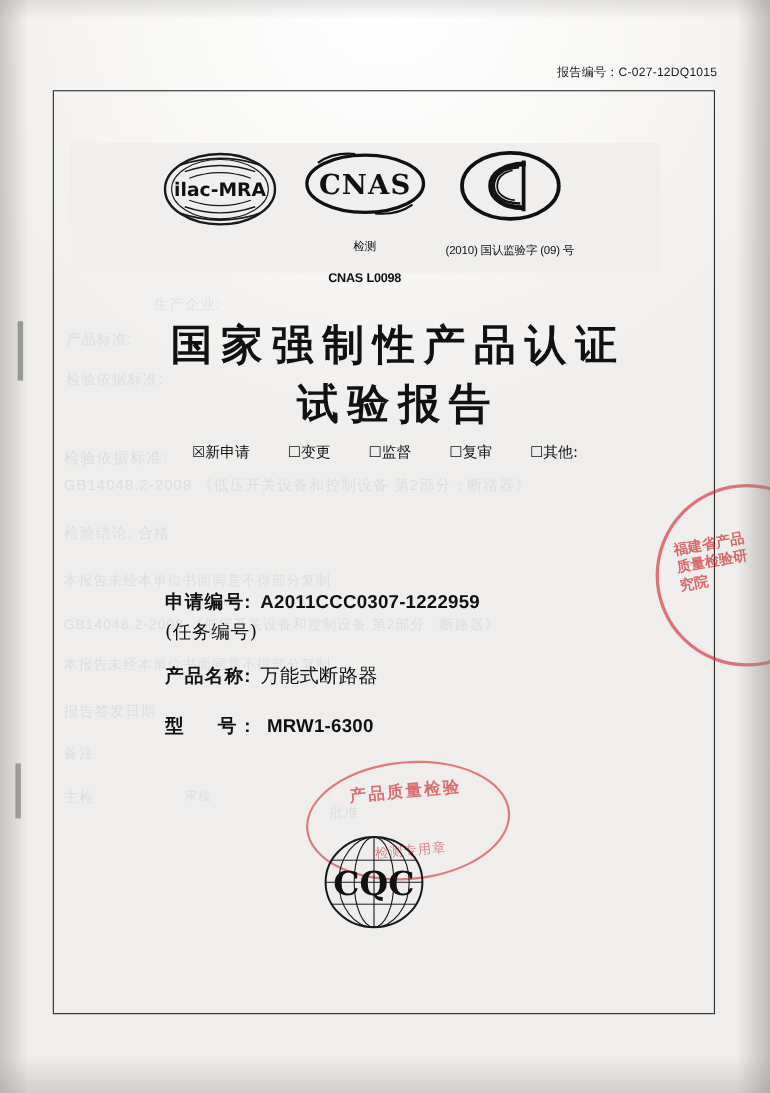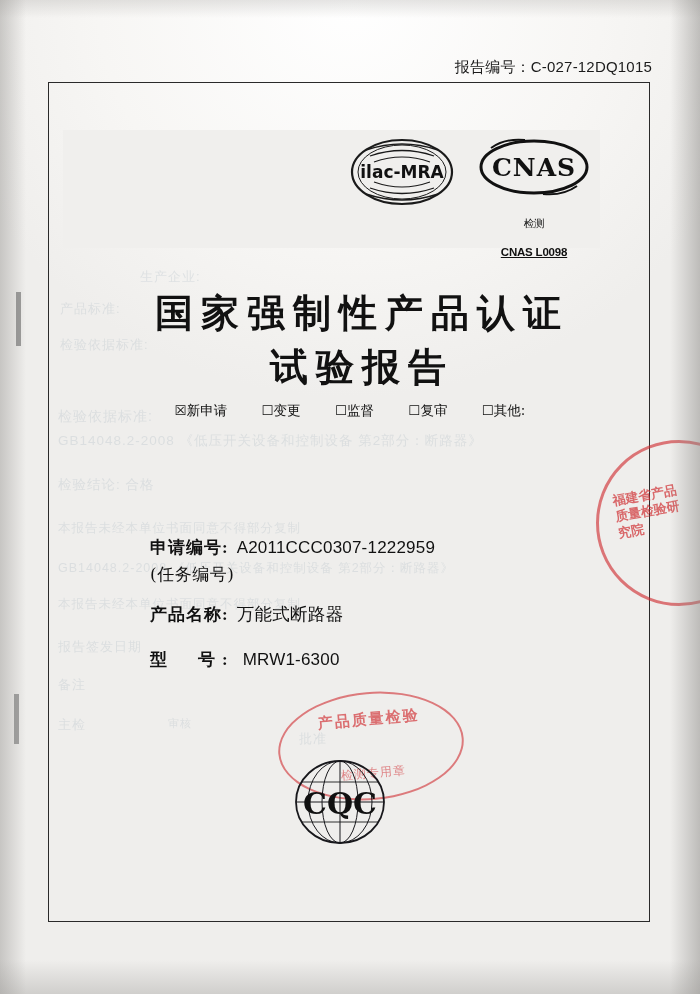--- a/index.html
+++ b/index.html
@@ -69,21 +69,21 @@
     position: absolute; left: 14px; top: 694px; width: 5px; height: 50px;
     background: rgba(90,90,90,0.5);
   }
 
   
   #report-no {
     position: absolute;
     right: 48px;
     top: 58px;
     font-family: "Liberation Sans", sans-serif;
-    font-size: 15px;
+    font-size: 11px;
     color: #1b1b1b;
     letter-spacing: 0.2px;
     white-space: nowrap;
   }
 
   
   #frame {
     position: absolute;
     left: 48px;
     top: 82px;
@@ -96,37 +96,37 @@
   
   #logo-strip {
     position: absolute;
     left: 63px;
     top: 130px;
     width: 537px;
     height: 118px;
     background: #f0efed;
     display: flex;
     align-items: flex-start;
-    justify-content: flex-end;
+    justify-content: center;
     padding-top: 6px;
     box-sizing: border-box;
   }
   .logo-cell {
     text-align: center;
     width: 132px;
   }
   .logo-caption {
     font-family: "Liberation Sans", sans-serif;
     font-size: 10.5px;
     color: #101010;
     margin-top: 15px;
     line-height: 1.25;
     letter-spacing: -0.2px;
   }
-  .logo-caption.bold { font-weight: bold; font-size: 11.5px; text-decoration: underline; }
+  .logo-caption.bold { font-weight: bold; font-size: 11.5px; }
 
   
   #title-block {
     position: absolute;
     left: 16px; right: 0;
     top: 286px;
     text-align: center;
   }
   .title-line {
     font-family: "DejaVu Serif", serif;
@@ -162,37 +162,38 @@
     top: 536px;
     width: 430px;
   }
   .field-row {
     display: flex;
     align-items: baseline;
     margin-bottom: 6px;
     white-space: nowrap;
   }
   .field-label {
-    font-family: Liberation Serif, serif;
+    font-family: Liberation Sans, sans-serif;
     font-size: 17px;
     font-weight: bold;
     color: #111;
     letter-spacing: 1px;
   }
   .field-value {
     font-family: "DejaVu Serif", serif;
     font-size: 17.5px;
     color: #111;
     margin-left: 8px;
     letter-spacing: 0.3px;
   }
   .field-value.latin {
     font-family: "Liberation Sans", sans-serif;
     font-size: 17px;
     letter-spacing: 0.2px;
+    font-weight: bold;
   }
   .sub-label {
     font-family: "DejaVu Serif", serif;
     font-size: 17px;
     color: #111;
     margin: -2px 0 16px 0;
     letter-spacing: 0.5px;
   }
   #row-model .field-label { letter-spacing: 7px; text-align: right; }
 
@@ -325,20 +326,30 @@
       <svg width="118" height="62" viewBox="0 0 118 62">
         <ellipse cx="59" cy="31" rx="53" ry="26" fill="none" stroke="#111" stroke-width="3"></ellipse>
         <path d="M16 12 Q30 2 50 4" fill="none" stroke="#111" stroke-width="2"></path>
         <path d="M68 58 Q88 60 102 50" fill="none" stroke="#111" stroke-width="2"></path>
         <text x="59" y="40" text-anchor="middle" font-family="DejaVu Serif, serif" font-size="25" font-weight="bold" fill="#111" letter-spacing="1">CNAS</text>
       </svg>
       <div class="logo-caption">检测</div>
       <div class="logo-caption bold">CNAS L0098</div>
     </div>
 
+    <div class="logo-cell">
+      <svg width="96" height="66" viewBox="0 0 96 66">
+        <ellipse cx="48" cy="33" rx="44" ry="30" fill="none" stroke="#111" stroke-width="3.4"></ellipse>
+        <path d="M62 13 C42 13 30 22 30 33 C30 44 42 53 60 53" fill="none" stroke="#111" stroke-width="4.4"></path>
+        <path d="M56 16 C40 17 33 24 33 33 C33 42 42 49 57 49" fill="none" stroke="#111" stroke-width="2.2"></path>
+        <path d="M50 19 C40 21 36 26 36 33 C36 40 42 45 52 46" fill="none" stroke="#111" stroke-width="1.6"></path>
+        <path d="M60 10 L60 56" stroke="#111" stroke-width="3.4"></path>
+      </svg>
+      <div class="logo-caption">(2010) 国认监验字 (09) 号</div>
+    </div>
 
 
   </div>
 
   <div id="title-block">
     <div class="title-line">国家强制性产品认证</div>
     <div class="title-line">试验报告</div>
   </div>
 
   <div id="checkbox-row">

